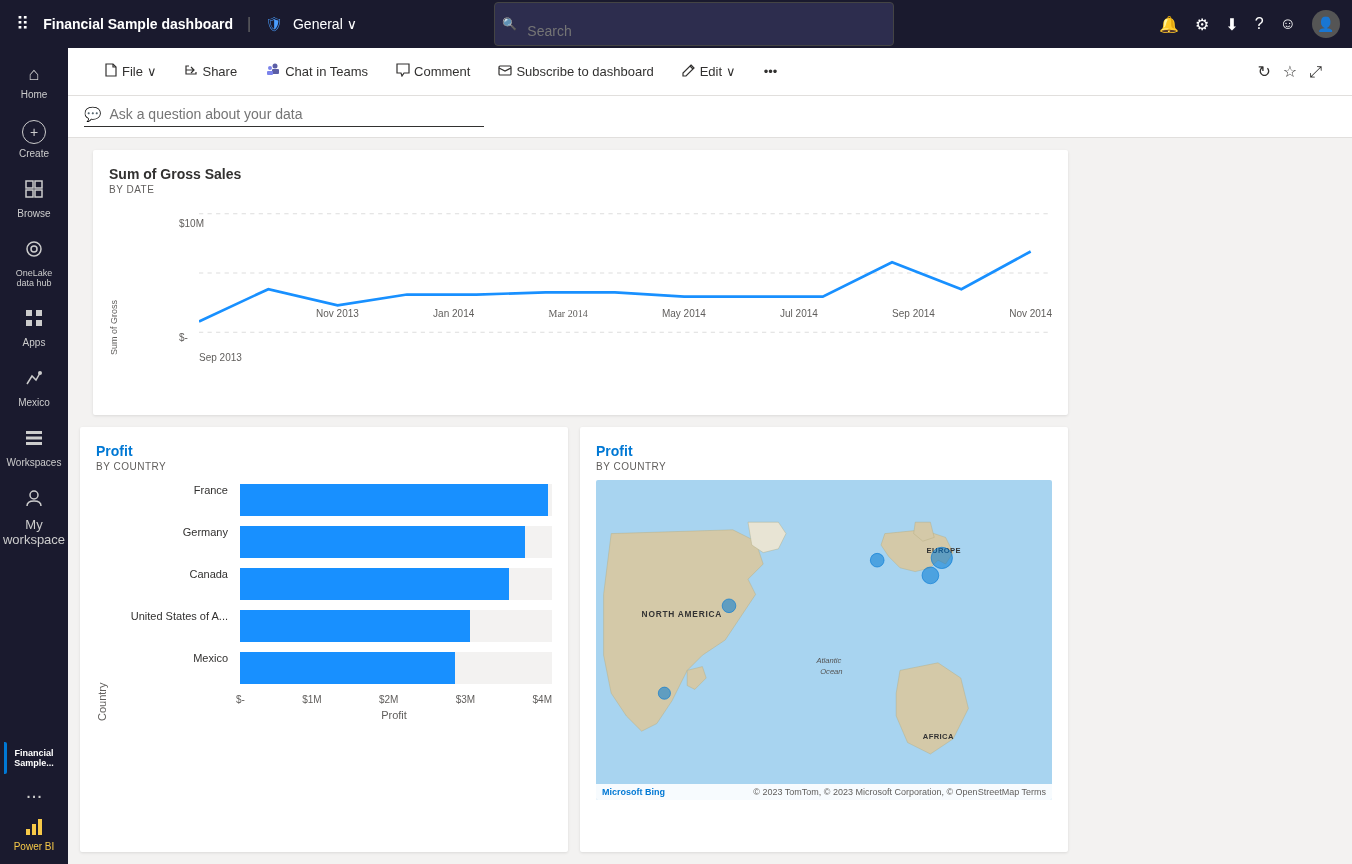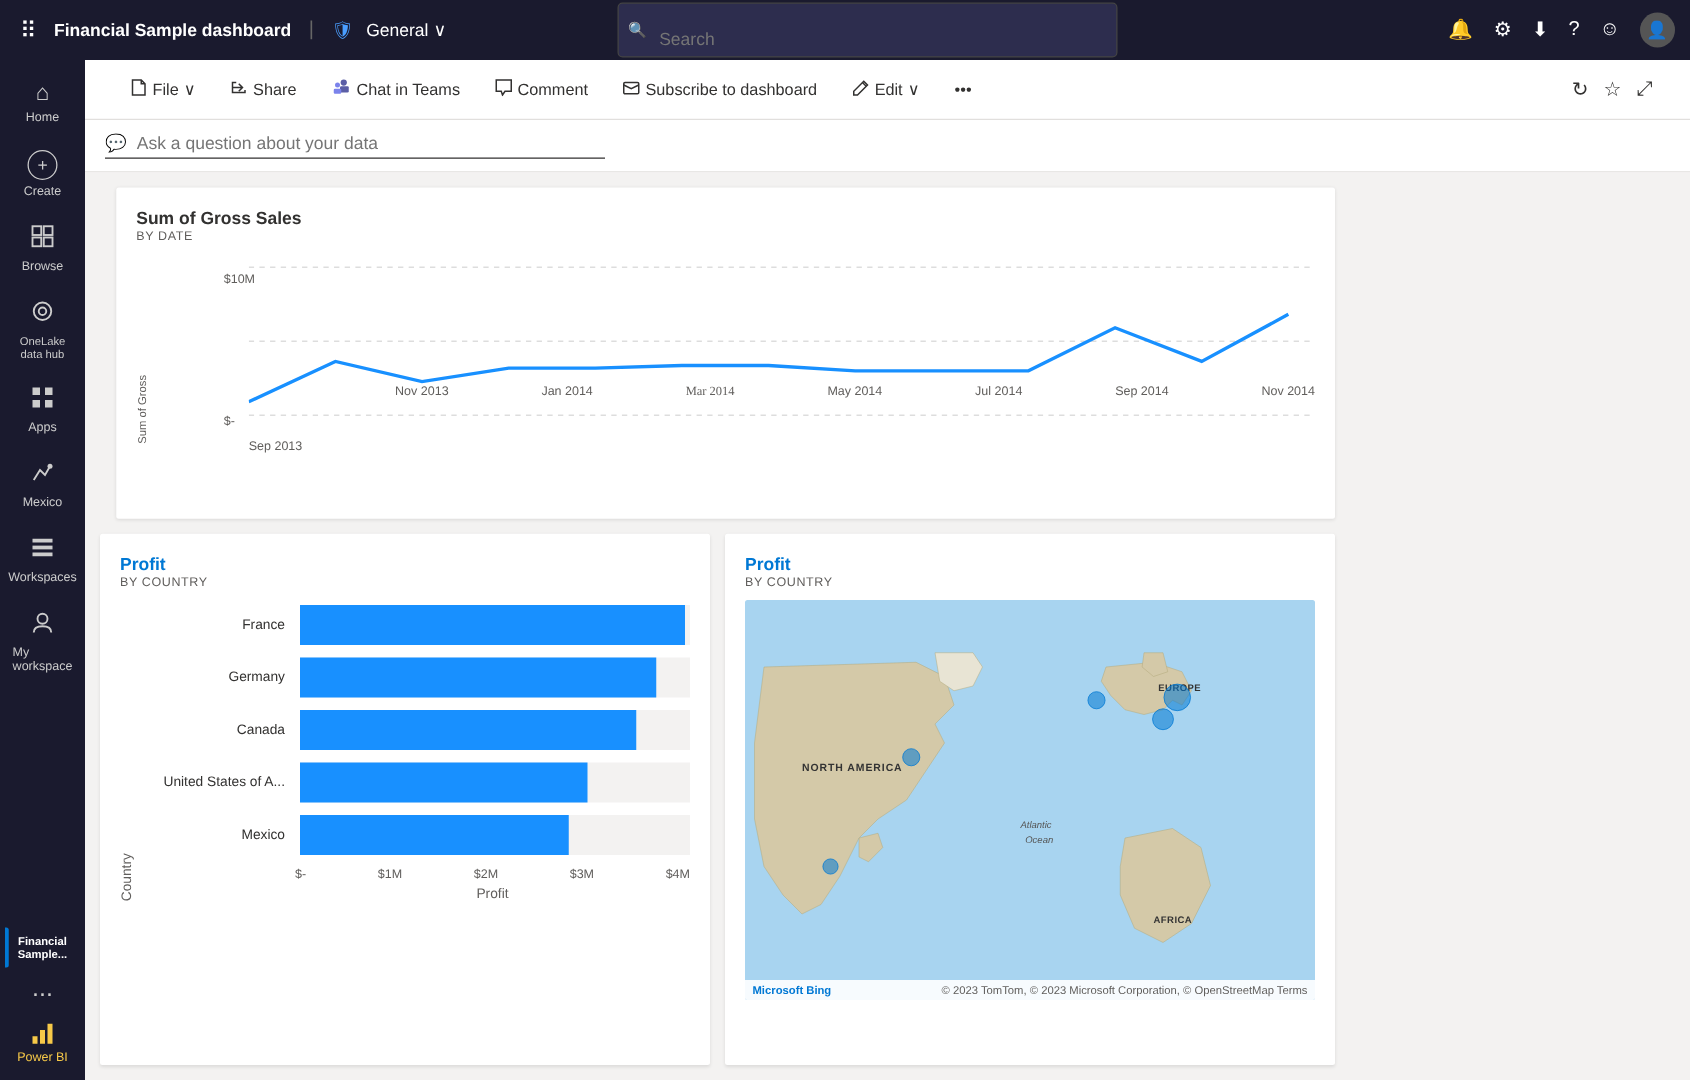--- a/index.html
+++ b/index.html
@@ -57,21 +57,21 @@
     .card-subtitle { font-size: 10px; color: #605e5c; text-transform: uppercase; letter-spacing: 0.5px; margin-top: 2px; }
     .line-chart-card { flex: 1; }
     .sales-avg-card { width: 260px; flex-shrink: 0; display: flex; flex-direction: column; justify-content: center; align-items: flex-start; padding: 24px; }
     .sales-avg-value { font-size: 52px; font-weight: 300; color: #323130; margin-top: 16px; }
 
     .chart-container { position: relative; height: 160px; margin-top: 8px; }
     .chart-y-label { position: absolute; left: 0; top: 0; font-size: 9px; color: #605e5c; writing-mode: vertical-rl; transform: rotate(180deg); height: 100%; display: flex; align-items: center; padding: 8px 0; }
     .chart-inner { margin-left: 40px; height: 100%; position: relative; }
     .bar-chart-card { flex: 1; }
     .map-card { flex: 1; }
-    .bar-row { display: flex; align-items: center; margin-bottom: 10px; gap: 12px; }
+    .bar-row { display: flex; align-items: flex-start; margin-bottom: 10px; gap: 12px; }
     .bar-label { font-size: 11px; color: #323130; text-align: right; width: 120px; flex-shrink: 0; }
     .bar-track { flex: 1; height: 32px; background: #f3f2f1; position: relative; }
     .bar-fill { height: 100%; background: #1890ff; }
     .bar-chart-x { display: flex; justify-content: space-between; margin-left: 128px; margin-top: 4px; }
     .bar-chart-x-label { font-size: 10px; color: #605e5c; }
     .bar-chart-xlabel { text-align: center; font-size: 11px; color: #605e5c; margin-top: 4px; margin-left: 128px; }
     .bar-y-label { writing-mode: vertical-rl; transform: rotate(180deg); font-size: 11px; color: #605e5c; display: flex; align-items: center; }
 
     
     .map-area { margin-top: 8px; height: 320px; background: #a8d4f0; border-radius: 2px; position: relative; overflow: hidden; }
@@ -170,21 +170,21 @@
       </span>
       <span>Workspaces</span>
     </div>
     <div class="sidebar-item">
       <span class="sidebar-item-icon">
         <svg width="20" height="20" viewBox="0 0 20 20">
             <circle cx="10" cy="7" r="4" fill="none" stroke="#ccc" stroke-width="1.5"></circle>
             <path d="M3 18 Q3 13 10 13 Q17 13 17 18" fill="none" stroke="#ccc" stroke-width="1.5"></path>
           </svg>
       </span>
-      <span style="font-size:10px;text-align:left;color:#ccc">My<br>workspace</span>
+      <span style="font-size:13px;text-align:center;color:#ccc">My<br>workspace</span>
     </div>
     <div class="sidebar-spacer"></div>
     <div class="sidebar-item financial" style="position:relative;">
       <div class="sidebar-active-indicator"></div>
       <span style="font-size:9px;text-align:center;color:white;font-weight:700">Financial Sample...</span>
     </div>
     <div class="sidebar-dots">...</div>
     <div class="sidebar-powerbi">
       <svg width="24" height="24" viewBox="0 0 24 24">
         <rect x="4" y="14" width="4" height="6" fill="#f7c948"></rect>

